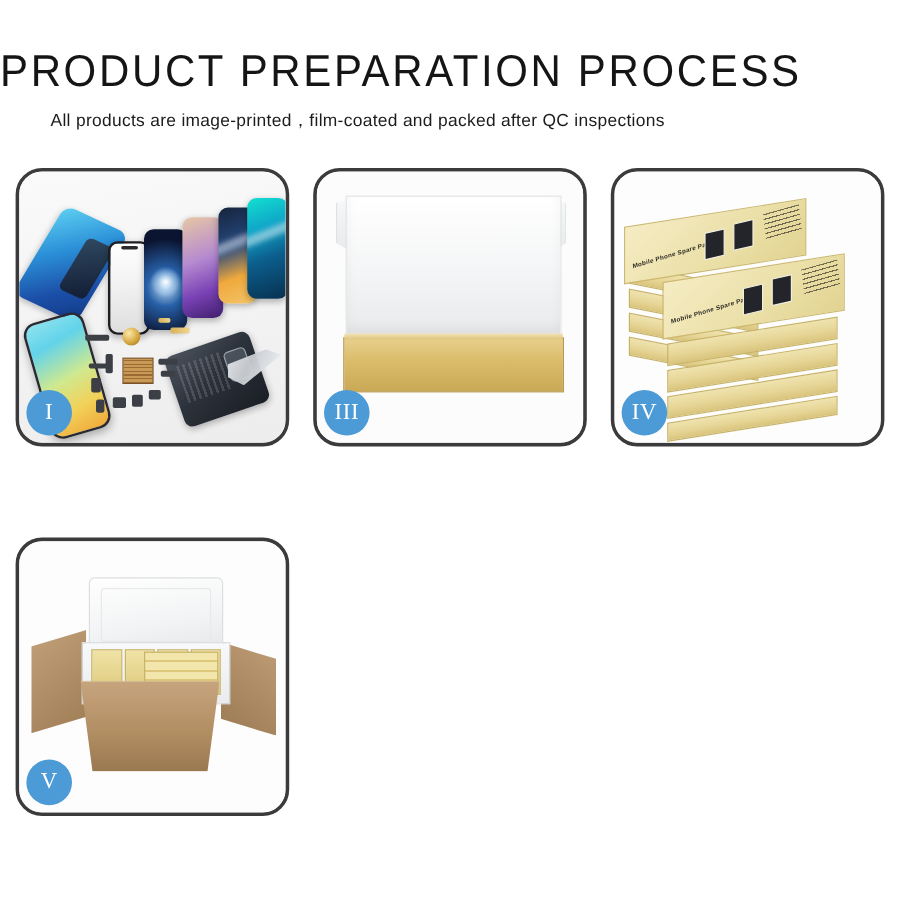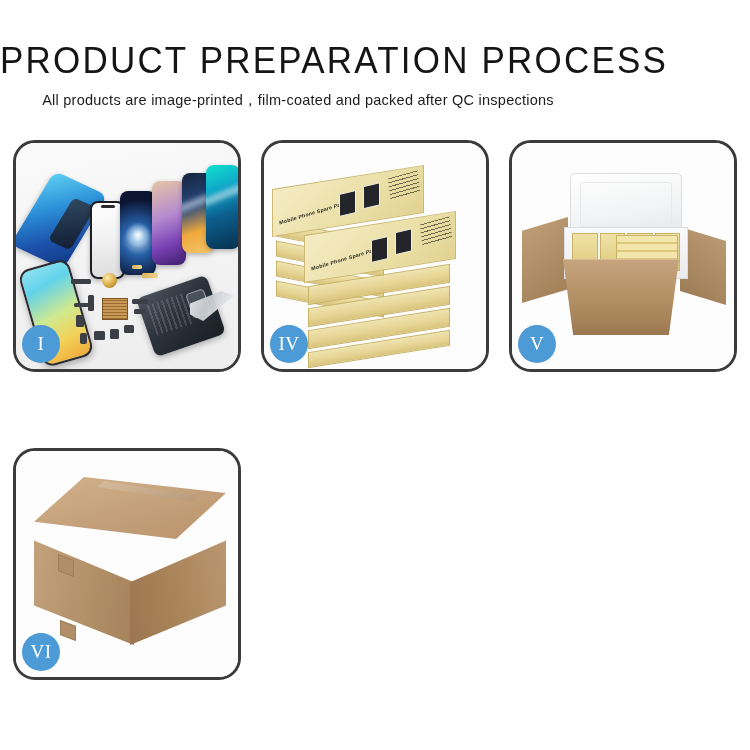--- a/index.html
+++ b/index.html
@@ -388,20 +388,30 @@
         <div class="part" style="left:118px;top:166px;width:12px;height:5px;"></div>
         <div class="pgold" style="left:126px;top:130px;width:16px;height:5px;"></div>
         <div class="pgold" style="left:116px;top:122px;width:10px;height:4px;"></div>
         <div class="part" style="left:72px;top:152px;width:6px;height:16px;"></div>
         <div class="tweezer"></div>
       </div>
       <div class="badge">I</div>
     </div>
 
 
+    <div class="panel">
+      <div class="photo p3">
+        <div class="lid-flapL"></div>
+        <div class="lid-flapR"></div>
+        <div class="lid-back"></div>
+        <div class="bubble-fill"></div>
+        <div class="box-body3"></div>
+      </div>
+      <div class="badge">III</div>
+    </div>
 
     <div class="panel">
       <div class="photo p4">
         <div class="stack">
 
           <div class="sbox" style="left:6px;top:66px;width:108px;height:16px;transform:skewY(11deg);"></div>
           <div class="sbox" style="left:6px;top:86px;width:108px;height:16px;transform:skewY(11deg);"></div>
           <div class="sbox" style="left:6px;top:106px;width:108px;height:16px;transform:skewY(11deg);"></div>
           <div class="sbox" style="left:6px;top:126px;width:108px;height:16px;transform:skewY(11deg);"></div>
 
@@ -440,26 +450,15 @@
           <div class="ybox"></div>
           <div class="ybox"></div>
           <div class="ybox"></div>
         </div>
         <div class="ybox-flat"></div>
         <div class="carton5"></div>
       </div>
       <div class="badge">V</div>
     </div>
 
-    <div class="panel">
-      <div class="photo p6">
-        <div class="c6-top"></div>
-        <div class="c6-seam"></div>
-        <div class="c6-front"></div>
-        <div class="c6-side"></div>
-        <div class="c6-tape1"></div>
-        <div class="c6-tape2"></div>
-      </div>
-      <div class="badge">VI</div>
-    </div>
 
   </div>
 </div>
 
 </body></html>

